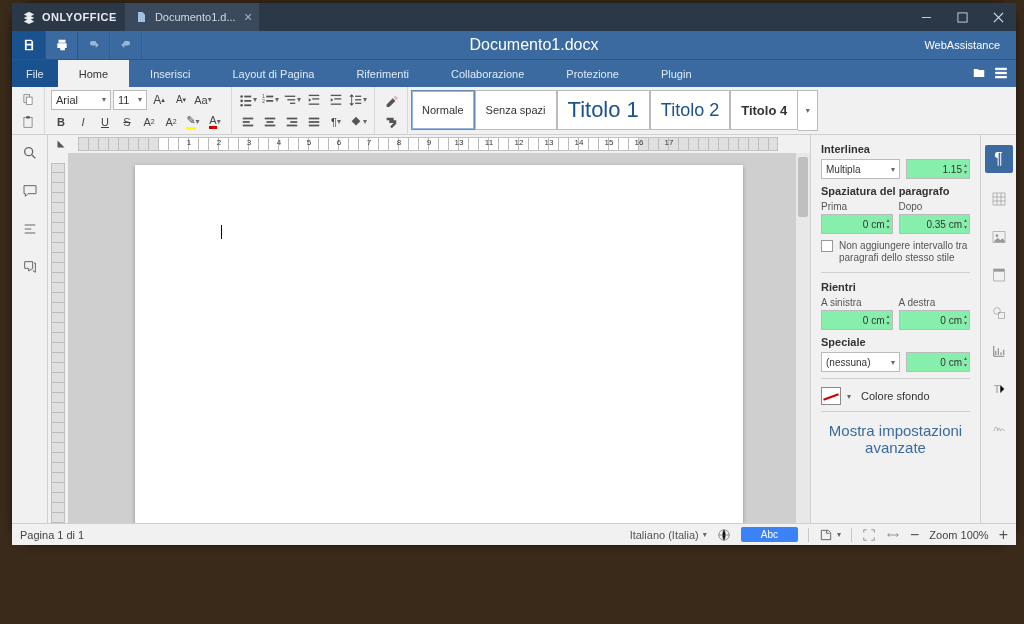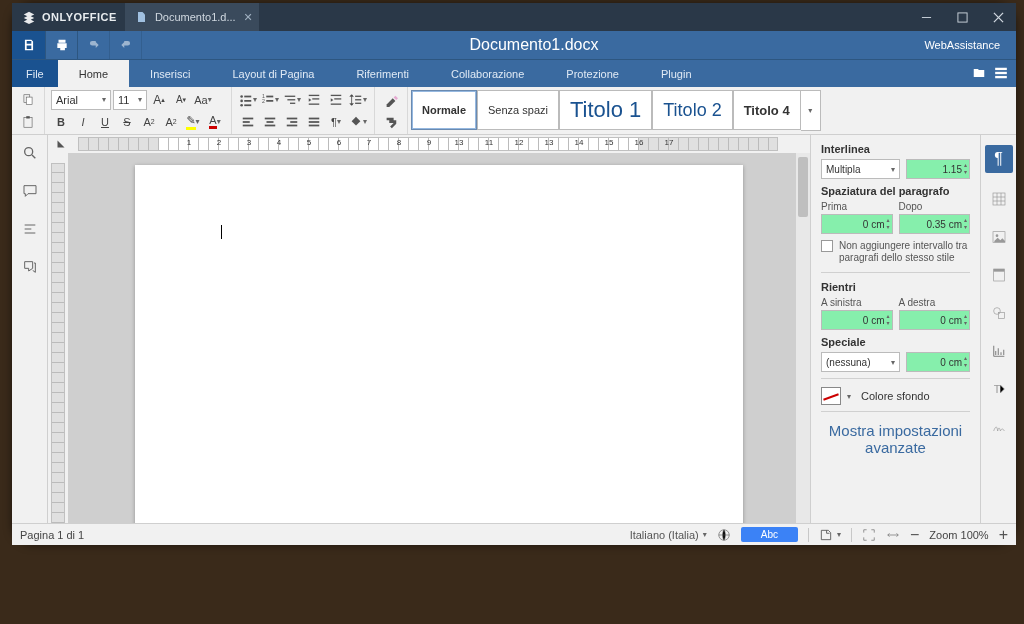--- a/index.html
+++ b/index.html
@@ -33,21 +33,21 @@
 .ribbon { height:48px; background:#f1f1f1; border-bottom:1px solid #cfcfcf; display:flex; align-items:stretch; }
 .ribbon-group { display:flex; flex-direction:column; padding:4px 6px; border-right:1px solid #d8d8d8; justify-content:center; }
 .ribbon-btn { width:20px; height:20px; display:flex; align-items:center; justify-content:center; color:#444; font-size:11px; }
 .ribbon-btn svg { width:14px; height:14px; }
 .font-select { height:20px; font-size:11px; width:60px; border:1px solid #bbb; background:#fff; padding:0 4px; display:flex; align-items:center; justify-content:space-between; color:#333; }
 .font-size { width:34px; }
 .row2 { display:flex; gap:2px; margin-top:2px; align-items:center; }
 .row1 { display:flex; gap:2px; align-items:center; }
 .style-box { height:40px; border:1px solid #bbb; background:#fff; padding:0 10px; display:flex; align-items:center; font-size:11px; color:#333; }
 .style-box.big { font-size:18px; font-weight:400; color:#1a5290; }
-.style-box.active { border:1px solid #6a8ab0; box-shadow:0 0 0 1px #95b8e0 inset;font-weight:bold; }
+.style-box.active { border:1px solid #6a8ab0; box-shadow:0 0 0 1px #95b8e0 inset; }
 .styles-wrap { display:flex; align-items:stretch; padding:3px 0 3px 3px; flex:1; overflow:hidden; }
 .styles-drop { width:20px; display:flex; align-items:center; justify-content:center; border:1px solid #bbb; background:#fff; color:#666; border-left:none; }
 
 .workarea { flex:1; display:flex; overflow:hidden; }
 .left-sidebar { width:36px; background:#f1f1f1; border-right:1px solid #cfcfcf; display:flex; flex-direction:column; align-items:center; padding-top:10px; gap:18px; }
 .left-sidebar div { color:#666; }
 .left-sidebar svg { width:16px; height:16px; }
 
 .doc-area { flex:1; display:flex; flex-direction:column; background:#f1f1f1; position:relative; }
 .hruler { height:18px; background:#f1f1f1; display:flex; align-items:center; font-size:8px; color:#555; overflow:hidden; padding-left:30px; }

